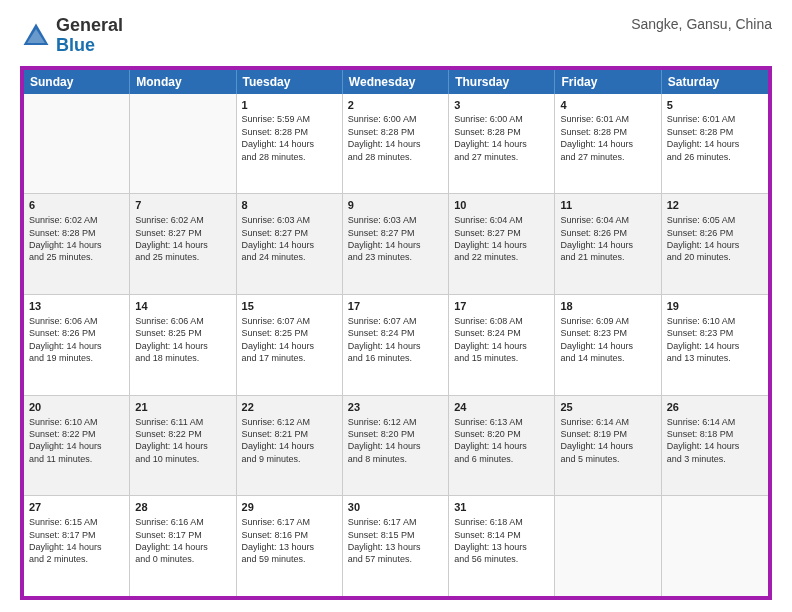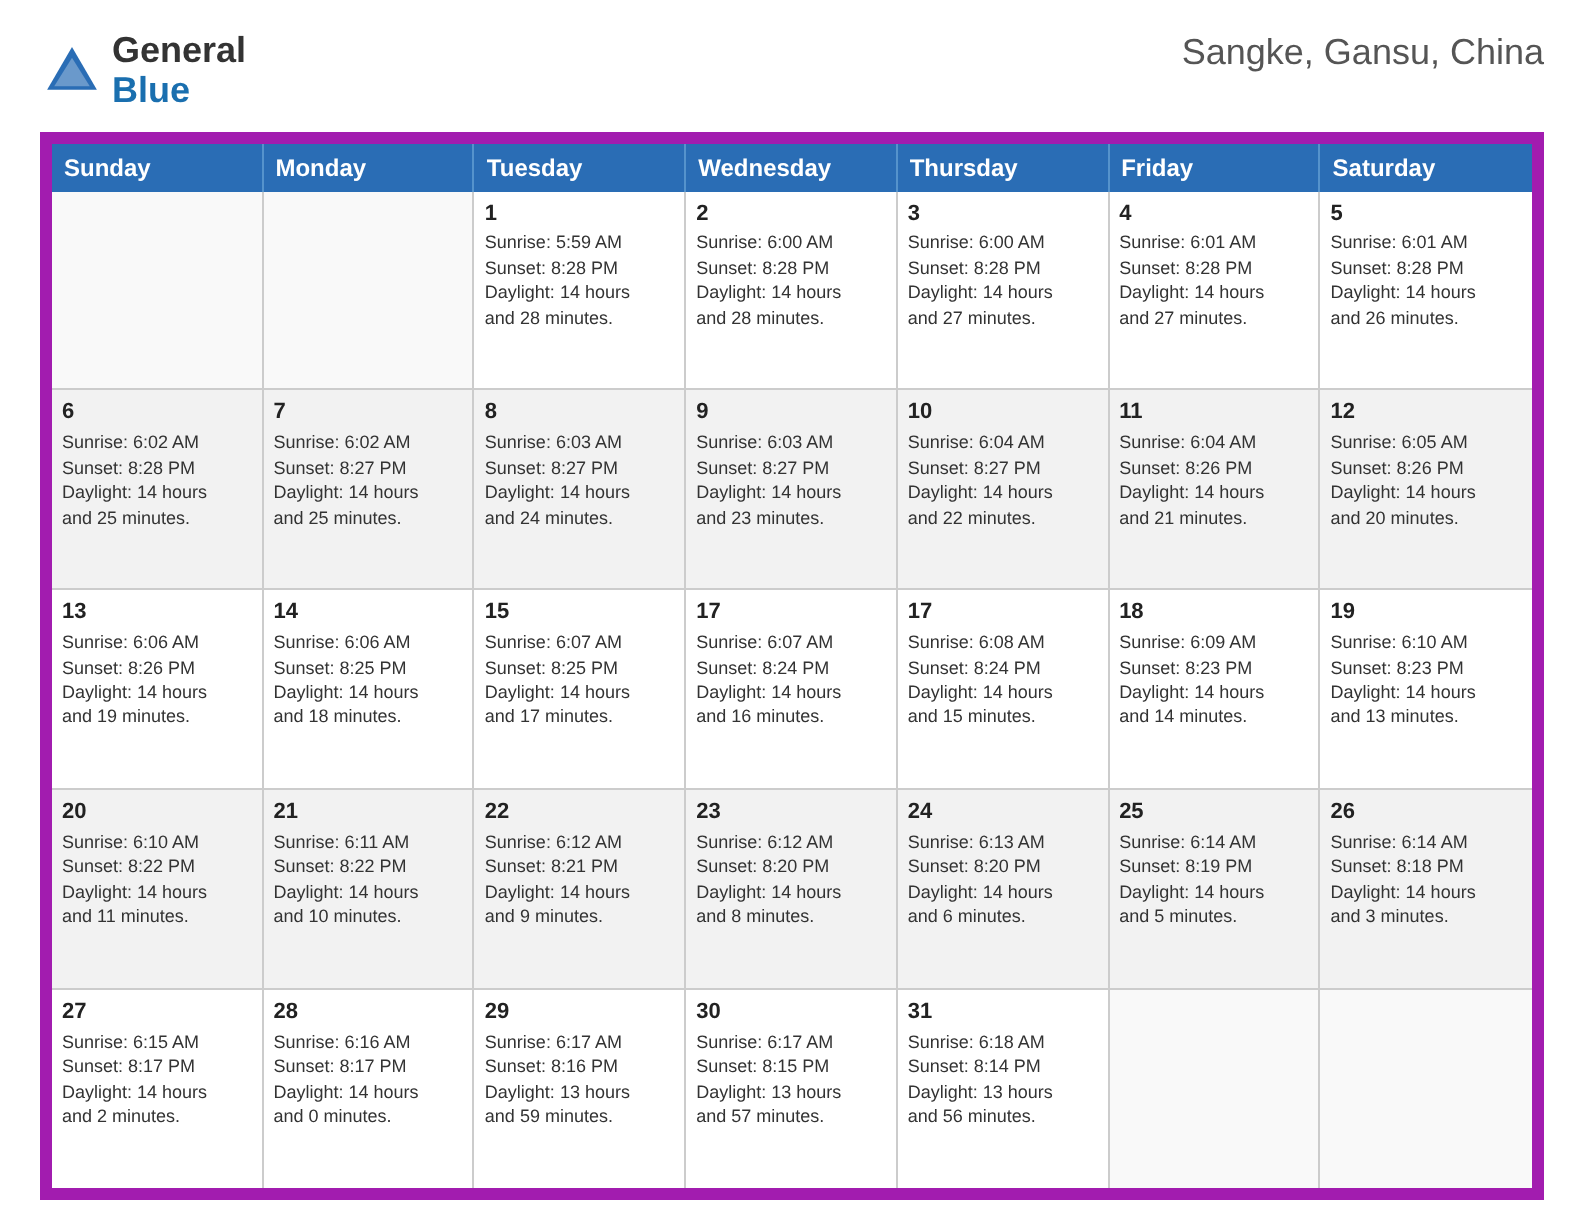--- a/index.html
+++ b/index.html
@@ -50,29 +50,29 @@
     .title-block {
       text-align: right;
     }
     .month-title {
       font-size: 36px;
       font-weight: bold;
       color: #333;
       line-height: 1.1;
     }
     .location {
-      font-size: 18px;
+      font-size: 14px;
       color: #555;
       text-align: center;
     }
     .calendar {
       flex: 1;
       display: flex;
       flex-direction: column;
-      border: 6px solid #a21caf;
+      border: 4px solid #a21caf;
     }
     .cal-header-row {
       display: grid;
       grid-template-columns: repeat(7, 1fr);
       background: #2a6db5;
     }
     .cal-header-cell {
       color: #fff;
       font-size: 12px;
       font-weight: bold;

